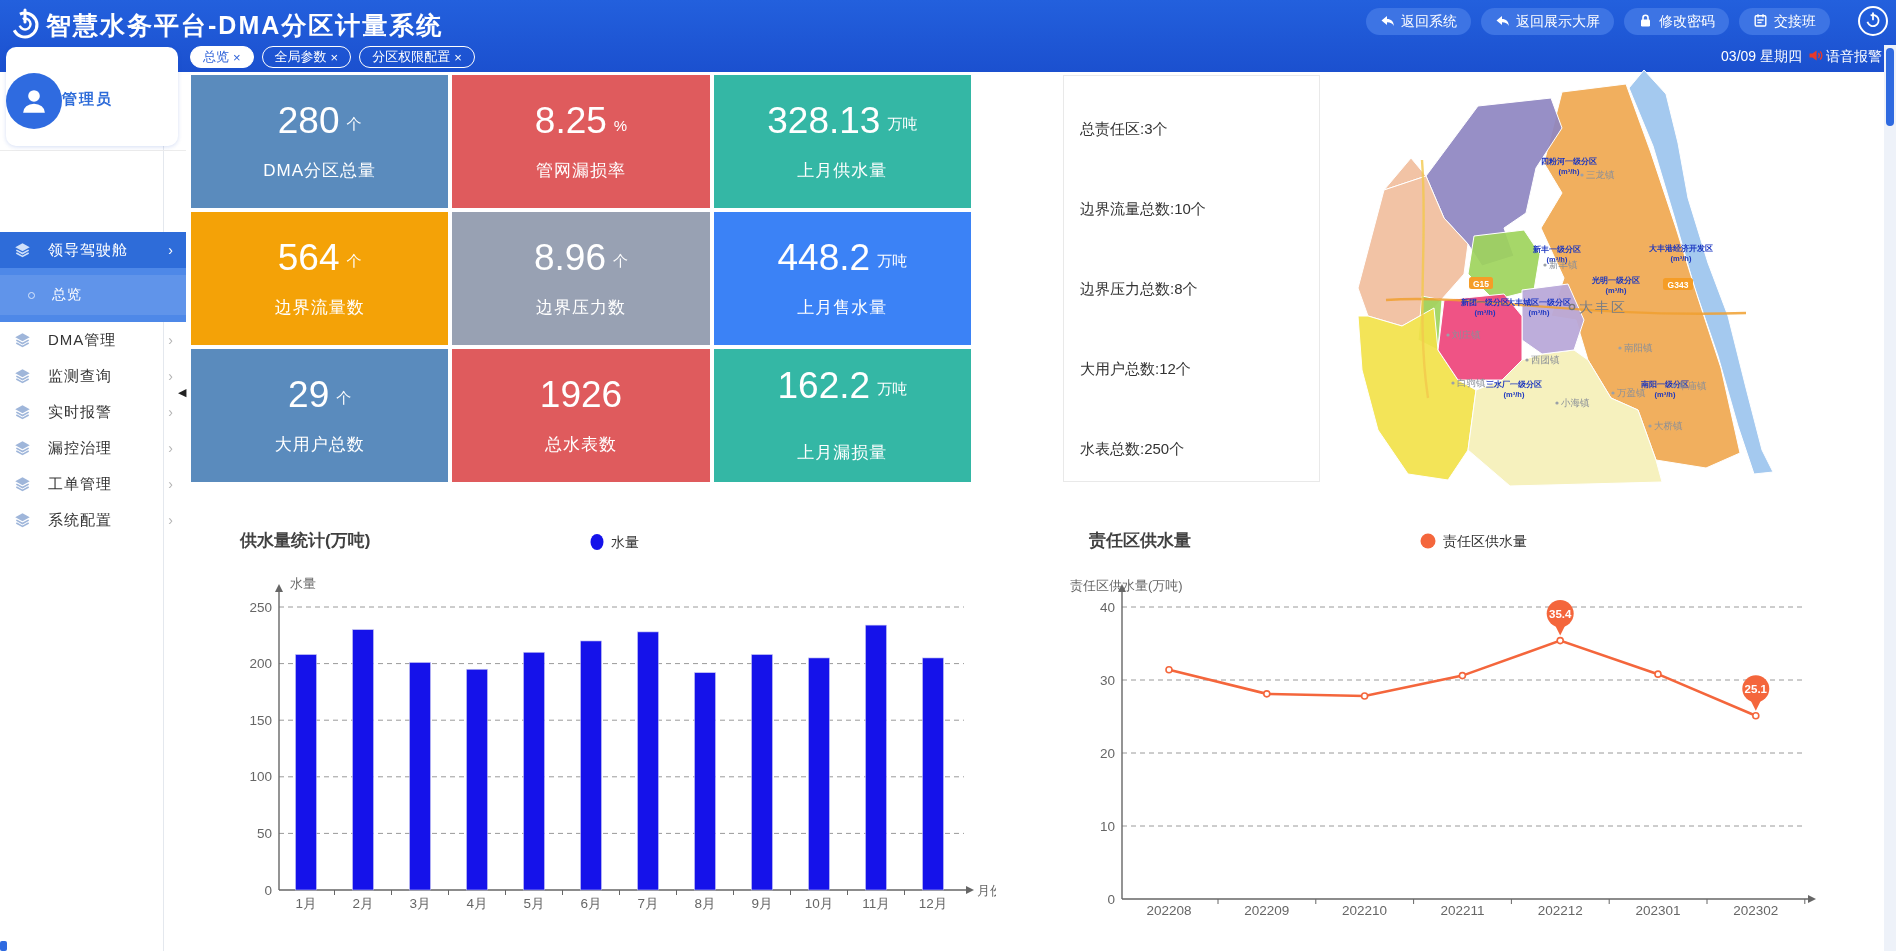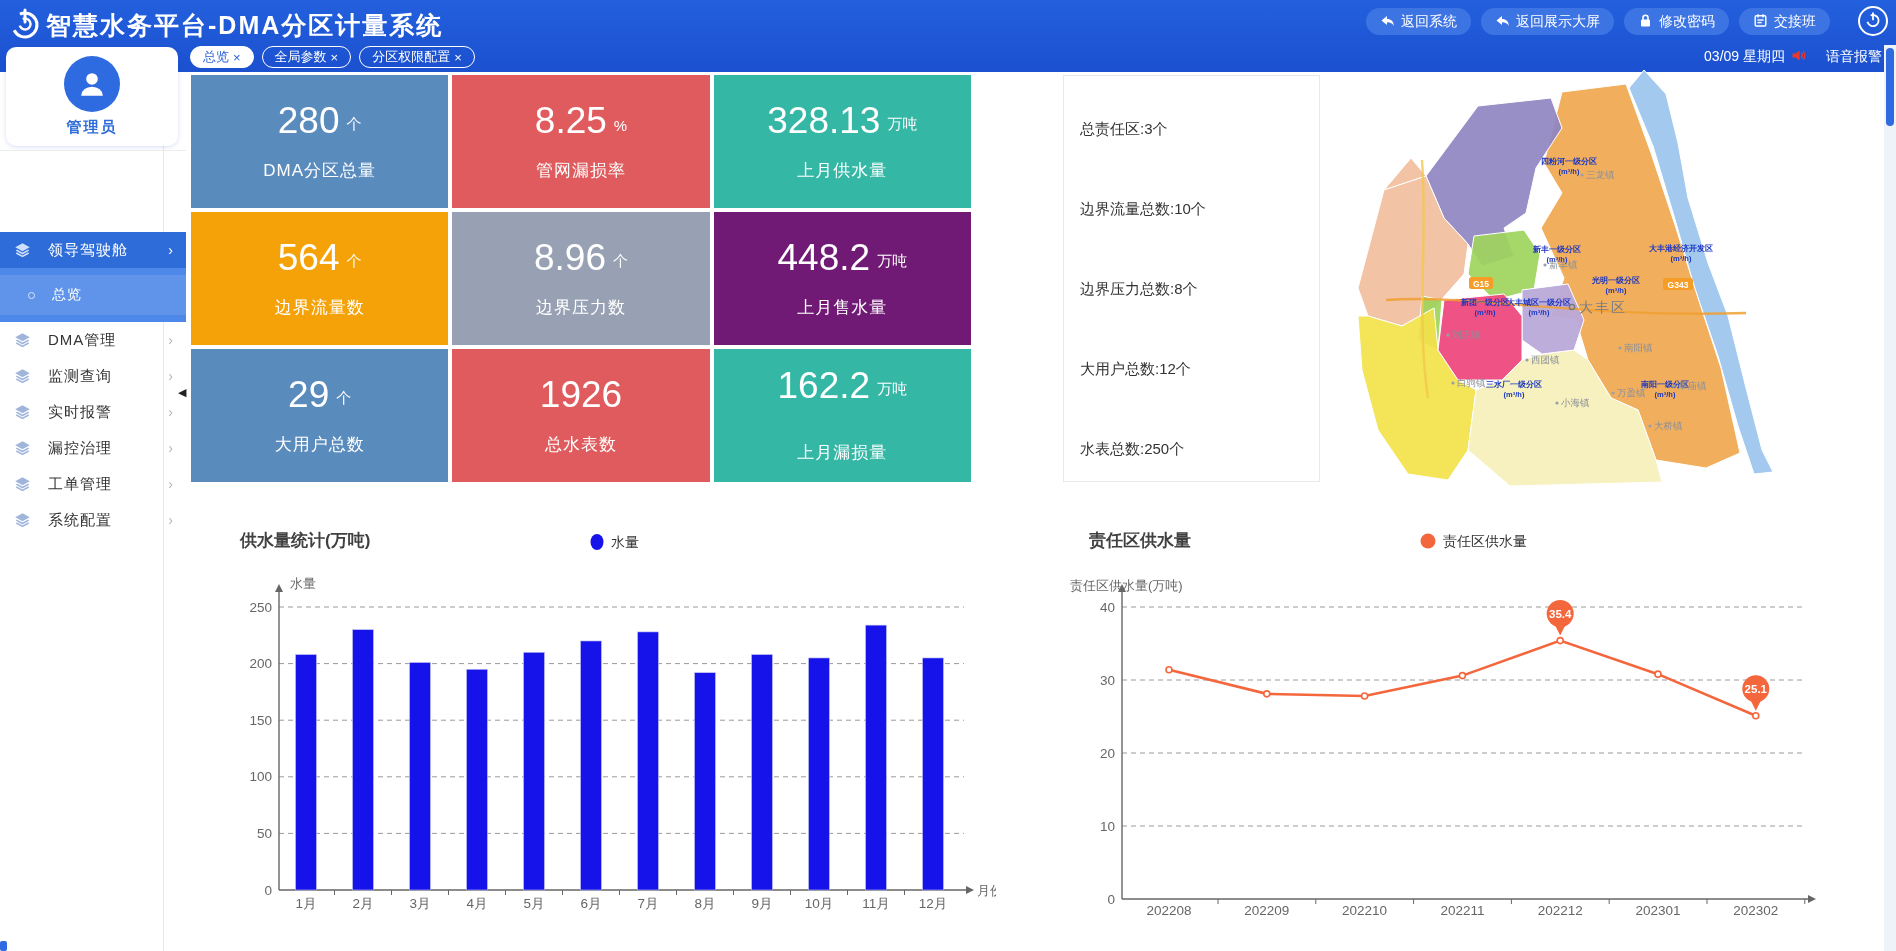--- a/index.html
+++ b/index.html
@@ -9,29 +9,29 @@
   
   #header{left:0;top:0;width:1896px;height:72px;background:linear-gradient(180deg,#2360dd 0%,#1b50cf 100%);}
   #logo{left:8px;top:7px;width:34px;height:34px;color:#fff;}
   #app-title{left:46px;top:9px;color:#fff;font-size:25px;font-weight:bold;letter-spacing:2px;white-space:nowrap;}
   #header-buttons{right:66px;top:8px;display:flex;gap:10px;}
   .hbtn{height:27px;padding:0 14px;border-radius:14px;background:#3d74e4;color:#fff;font-size:14px;display:flex;align-items:center;gap:6px;cursor:pointer;border:none;white-space:nowrap;}
   .hbtn svg{width:15px;height:15px;}
   #power-btn{right:8px;top:6px;width:30px;height:30px;border-radius:50%;border:2px solid #fff;color:#fff;display:flex;align-items:center;justify-content:center;background:transparent;cursor:pointer;}
   #power-btn svg{width:16px;height:16px;}
   #datetime-row{right:14px;top:48px;display:flex;align-items:center;gap:6px;color:#fff;font-size:14px;white-space:nowrap;margin-left:20px;}
-  #voice-alarm{display:flex;align-items:center;gap:20px;color:#fff;}
+  #voice-alarm{display:flex;align-items:center;gap:3px;color:#fff;}
   #voice-alarm svg{width:15px;height:15px;color:#e8392b;}
   
   #tabs{left:190px;top:46px;display:flex;gap:8px;}
   .tab{height:22px;padding:0 12px;border-radius:12px;font-size:13px;display:flex;align-items:center;gap:4px;cursor:pointer;border:1px solid #fff;color:#fff;background:transparent;white-space:nowrap;}
   .tab.active{background:#fff;color:#2e62d9;border-color:#fff;}
   
   #sidebar{left:0;top:80px;width:164px;height:879px;background:#fff;border-right:1px solid #e4e8ee;}
-  #avatar-card{left:6px;top:47px;width:172px;height:99px;background:#fff;border-radius:10px;box-shadow:0 1px 4px rgba(30,80,200,.18);display:flex;flex-direction:column;align-items:center;z-index:5;}
+  #avatar-card{left:6px;top:47px;width:172px;height:99px;background:#fff;border-radius:10px;box-shadow:0 1px 4px rgba(30,80,200,.18);display:flex;flex-direction:row;align-items:center;z-index:5;}
   #avatar{margin-top:9px;width:56px;height:56px;border-radius:50%;background:#2f6be0;color:#fff;display:flex;align-items:center;justify-content:center;}
   #avatar svg{width:30px;height:30px;}
   #user-name{margin-top:6px;color:#2e6cd9;font-size:15px;font-weight:bold;letter-spacing:2px;}
   #sidebar-divider{left:0;top:150px;width:186px;height:1px;background:#ececec;}
   #menu{left:0;top:152px;width:186px;}
   .menu-item{height:36px;display:flex;align-items:center;cursor:pointer;color:#333;font-size:15px;letter-spacing:1px;}
   .menu-item .micon{width:17px;height:17px;margin-left:14px;color:#9fb6da;flex:none;}
   .menu-item .mlabel{margin-left:17px;flex:1;}
   .menu-item .mchev{margin-right:12px;color:#b5b5b5;font-size:14px;}
   .menu-item.active{background:#2e6cd9;color:#fff;}
@@ -251,21 +251,21 @@
         </div>
         <div class="clabel">边界流量数</div>
       </div>
       <div class="card" style="background: rgb(152, 161, 179);">
         <div class="val-row">
           <span class="val">8.96</span>
           <span class="unit">个</span>
         </div>
         <div class="clabel">边界压力数</div>
       </div>
-      <div class="card" style="background: #701a75;">
+      <div class="card" style="background: #3b82f6;">
         <div class="val-row">
           <span class="val">448.2</span>
           <span class="unit">万吨</span>
         </div>
         <div class="clabel">上月售水量</div>
       </div>
       <div class="card" style="background: rgb(90, 139, 189);">
         <div class="val-row">
           <span class="val">29</span>
           <span class="unit">个</span>

